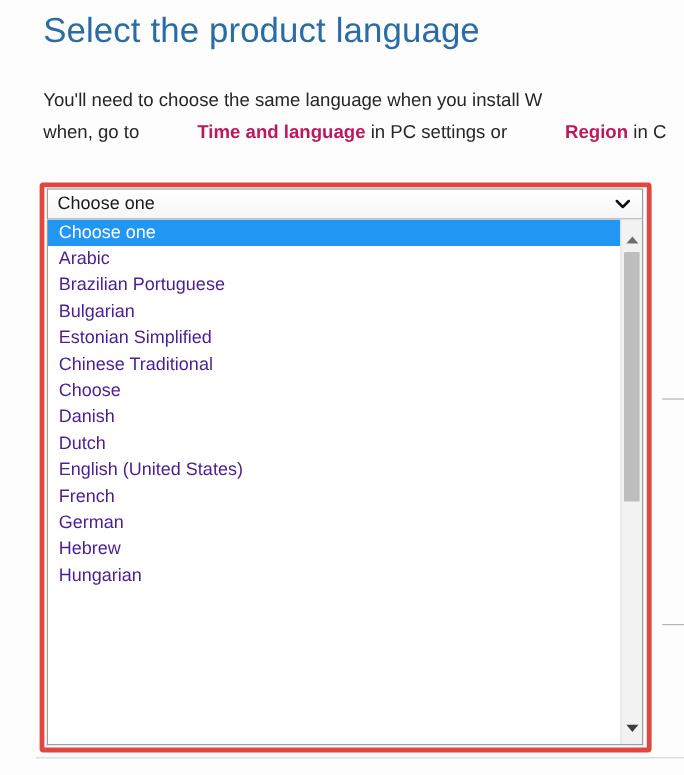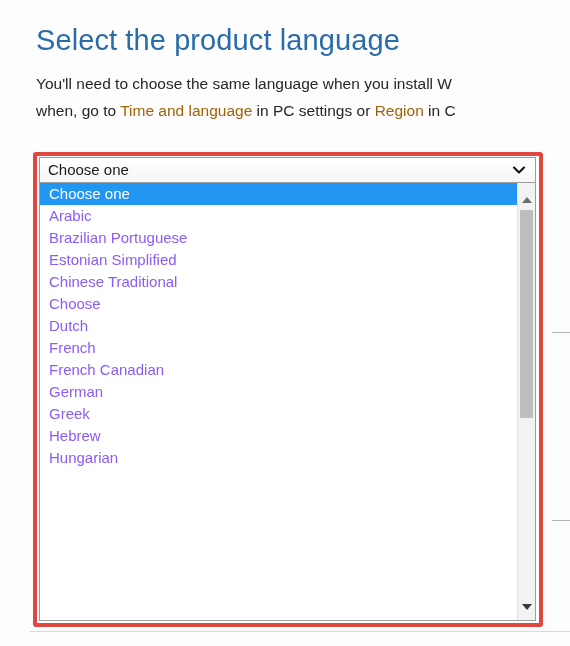--- a/index.html
+++ b/index.html
@@ -18,40 +18,40 @@
   
   #page {
     position: absolute;
     inset: 0;
     background: #fdfdfd;
   }
 
   #page-title {
     position: absolute;
     left: 36px;
-    top: 24px;
+    top: 10px;
     font-size: 29px;
     font-weight: 300;
     color: #2a6ca8;
     letter-spacing: 0.1px;
     white-space: nowrap;
   }
 
   #intro {
     position: absolute;
     left: 36px;
     top: 70px;
     width: 560px;
     font-size: 15.5px;
     line-height: 27px;
     color: #262626;
     white-space: nowrap;
   }
   #intro .ln { display: block; }
-  #intro b { font-weight: 400; color: #a16207; }
+  #intro b { font-weight: 700; color: #be185d; margin-left: 44px; }
 
   
   .page-rule {
     position: absolute;
     left: 552px;
     width: 60px;
     height: 1px;
     background: #9a9a9a;
     opacity: .75;
   }
@@ -123,21 +123,21 @@
     top: 0;
     right: 18px;
     bottom: 0;
   }
 
   .opt {
     height: 22px;
     line-height: 22px;
     padding-left: 9px;
     font-size: 15px;
-    color: #8b5cf6;
+    color: #4c1d95;
     white-space: nowrap;
     box-sizing: border-box;
   }
   .opt.selected {
     background: #2196f3;
     color: #ffffff;
   }
 
   
   #sbar {
@@ -202,28 +202,29 @@
       <path d="M3 5.5 L8 10.5 L13 5.5" fill="none" stroke="#111111" stroke-width="2.1" stroke-linecap="round" stroke-linejoin="round"></path>
     </svg>
   </span>
 </div>
 
 <div id="listbox">
   <div id="options">
       <div class="opt selected">Choose one</div>
       <div class="opt">Arabic</div>
       <div class="opt">Brazilian Portuguese</div>
+      <div class="opt">Bulgarian</div>
       <div class="opt">Estonian Simplified</div>
       <div class="opt">Chinese Traditional</div>
       <div class="opt">Choose</div>
+      <div class="opt">Danish</div>
       <div class="opt">Dutch</div>
+      <div class="opt">English (United States)</div>
       <div class="opt">French</div>
-      <div class="opt">French Canadian</div>
       <div class="opt">German</div>
-      <div class="opt">Greek</div>
       <div class="opt">Hebrew</div>
       <div class="opt">Hungarian</div>
     </div>
 
   <div id="sbar">
     <div class="sb-btn up">
       <span class="tri up"></span>
     </div>
     <div class="sb-thumb"></div>
     <div class="sb-btn down">

